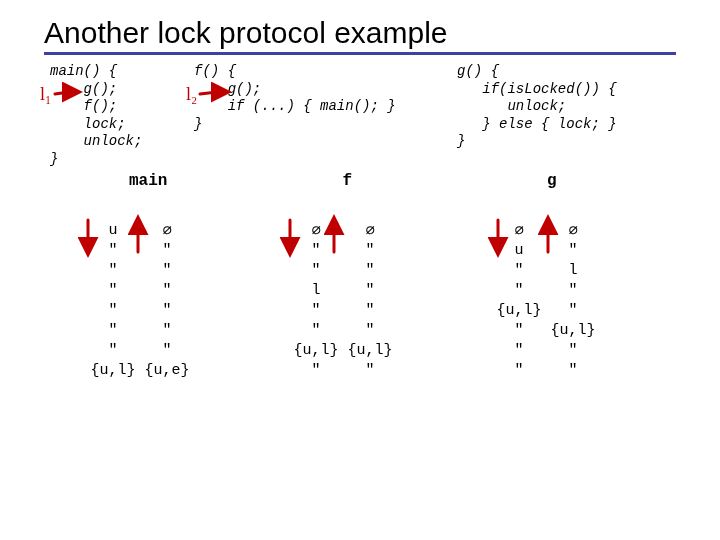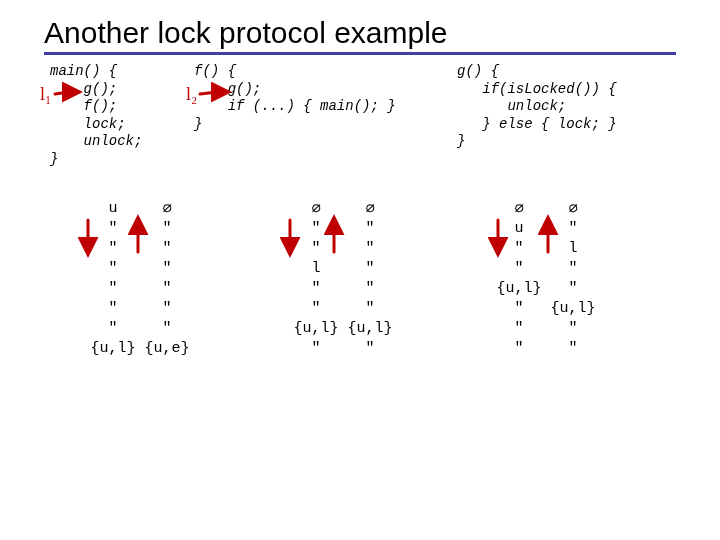--- a/index.html
+++ b/index.html
@@ -99,20 +99,25 @@
     g();
     if (...) { main(); }
 }</div>
     <div class="code g">g() {
    if(isLocked()) {
       unlock;
    } else { lock; }
 }</div>
   </div>
 
+  <div class="labels">
+    <span class="lmain">main</span>
+    <span class="lf">f</span>
+    <span class="lg">g</span>
+  </div>
 
   <div class="tables">
     <table>
       <tbody>
           <tr>
             <td>u</td>
             <td>∅</td>
           </tr>
       <tr>
             <td>″</td>

